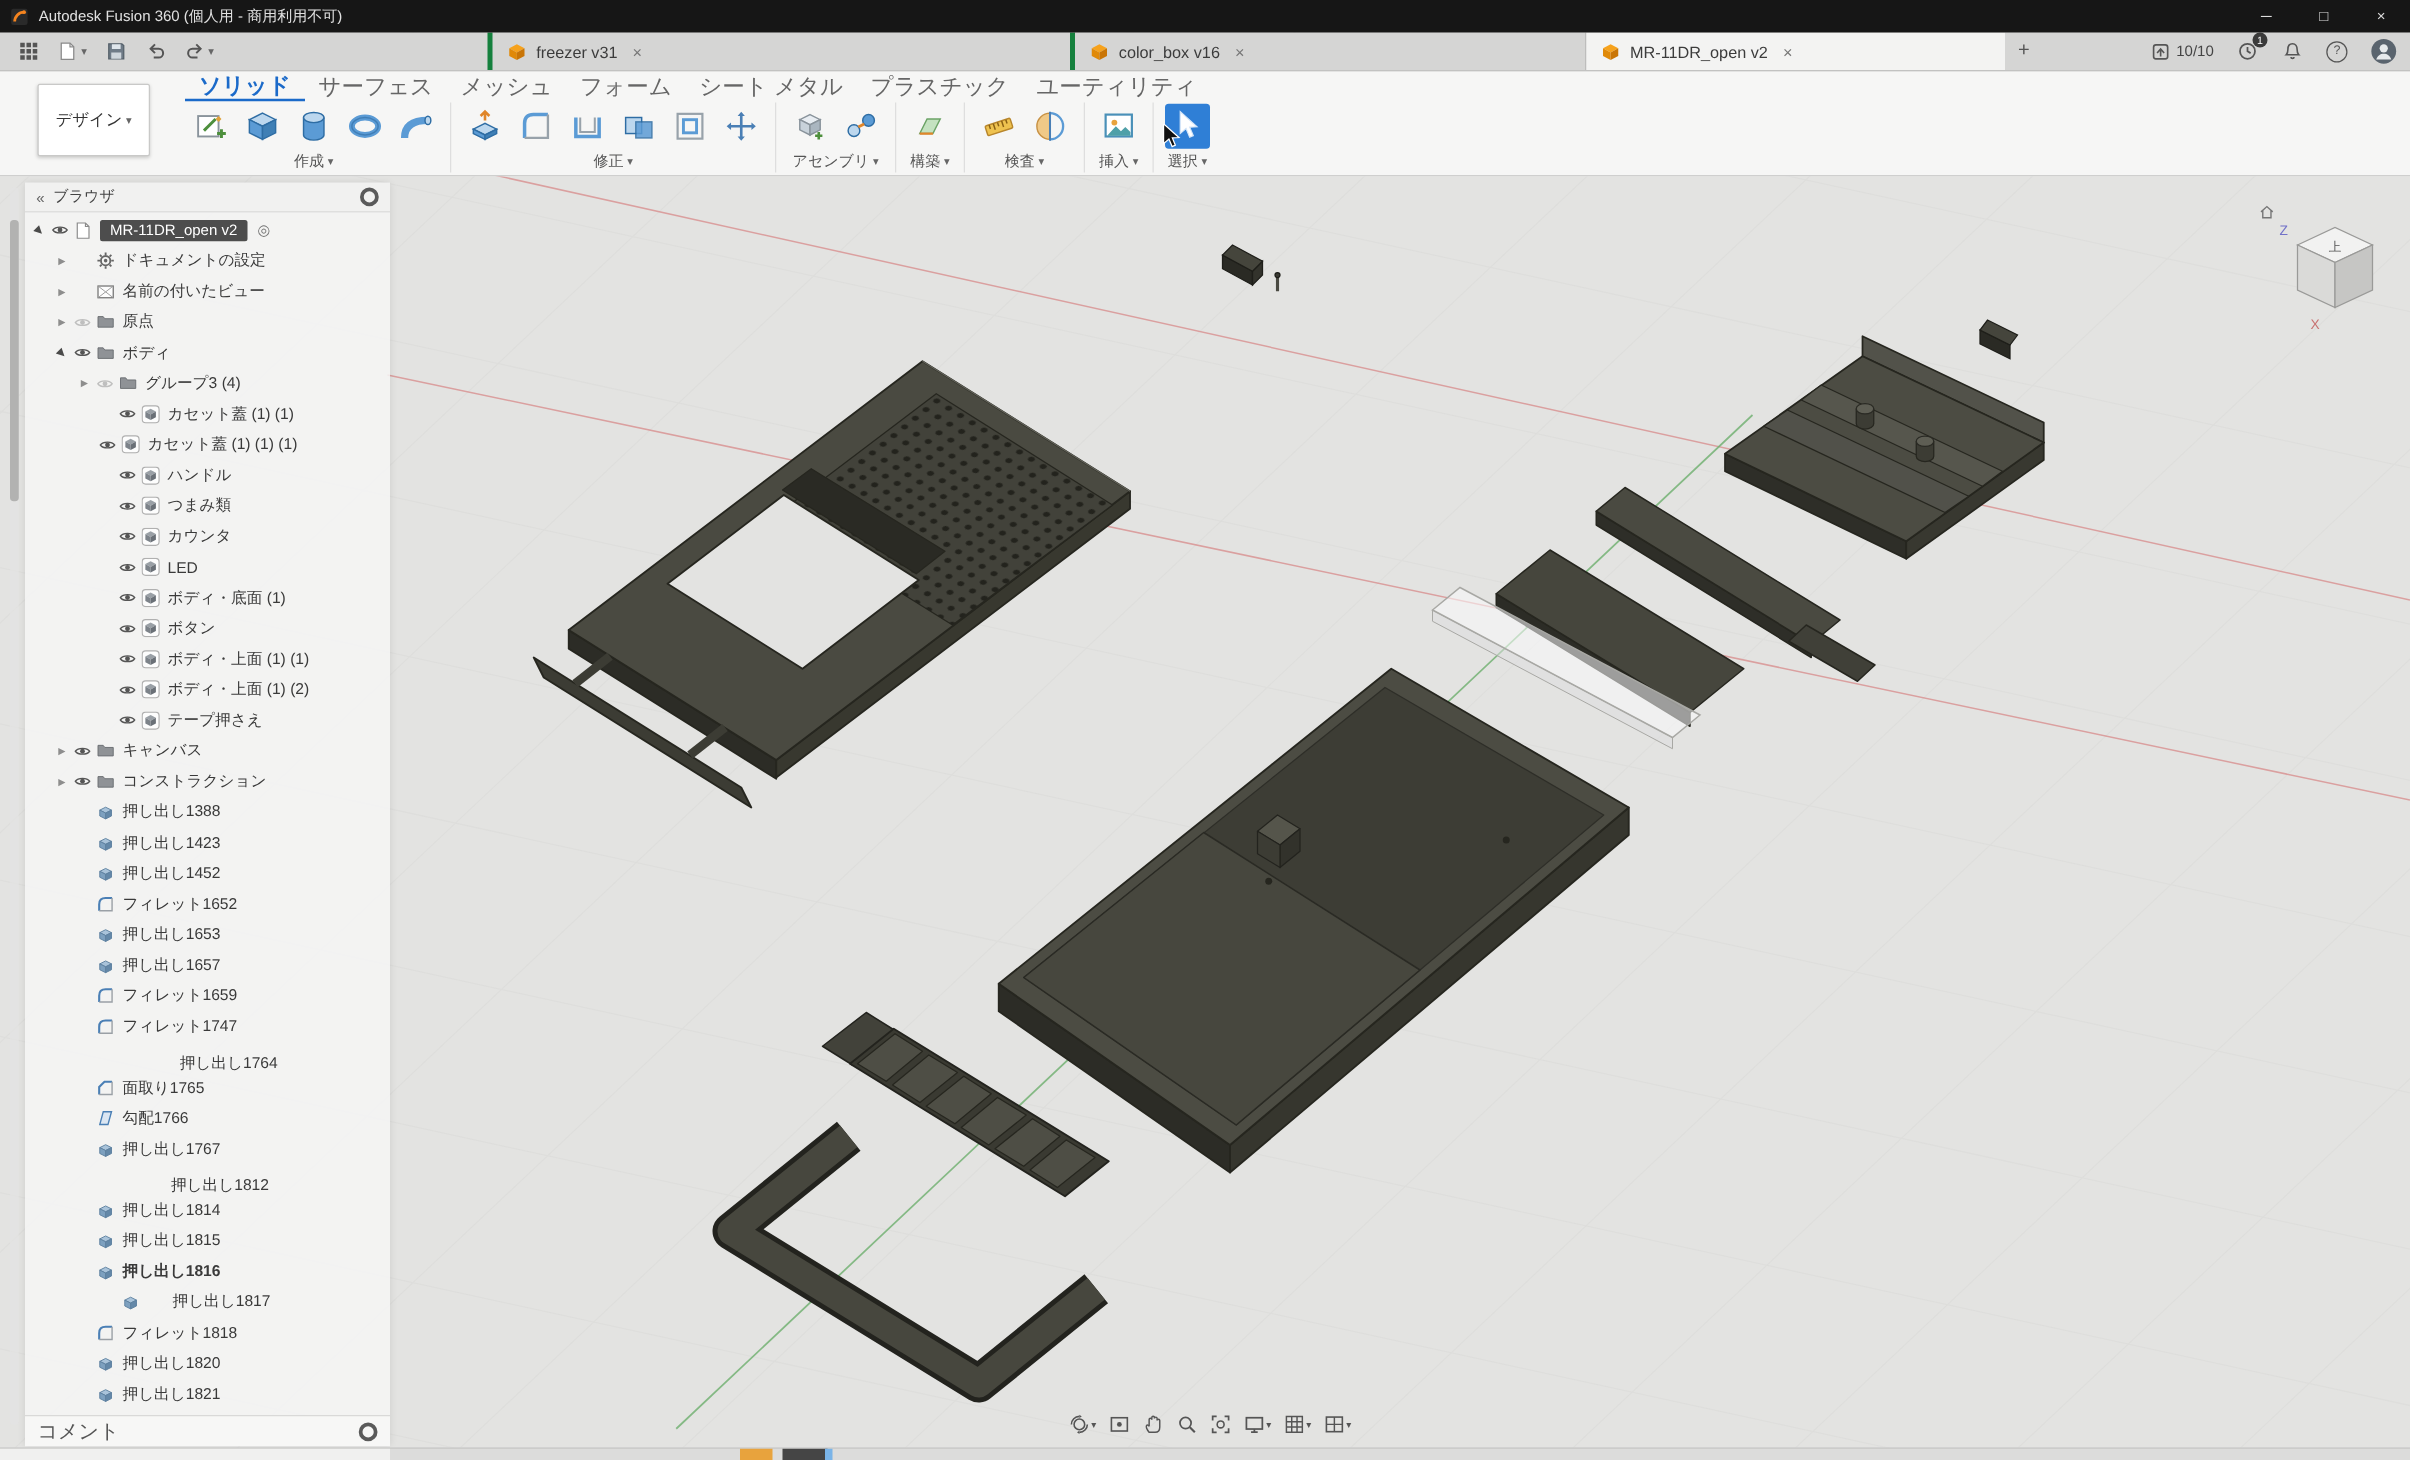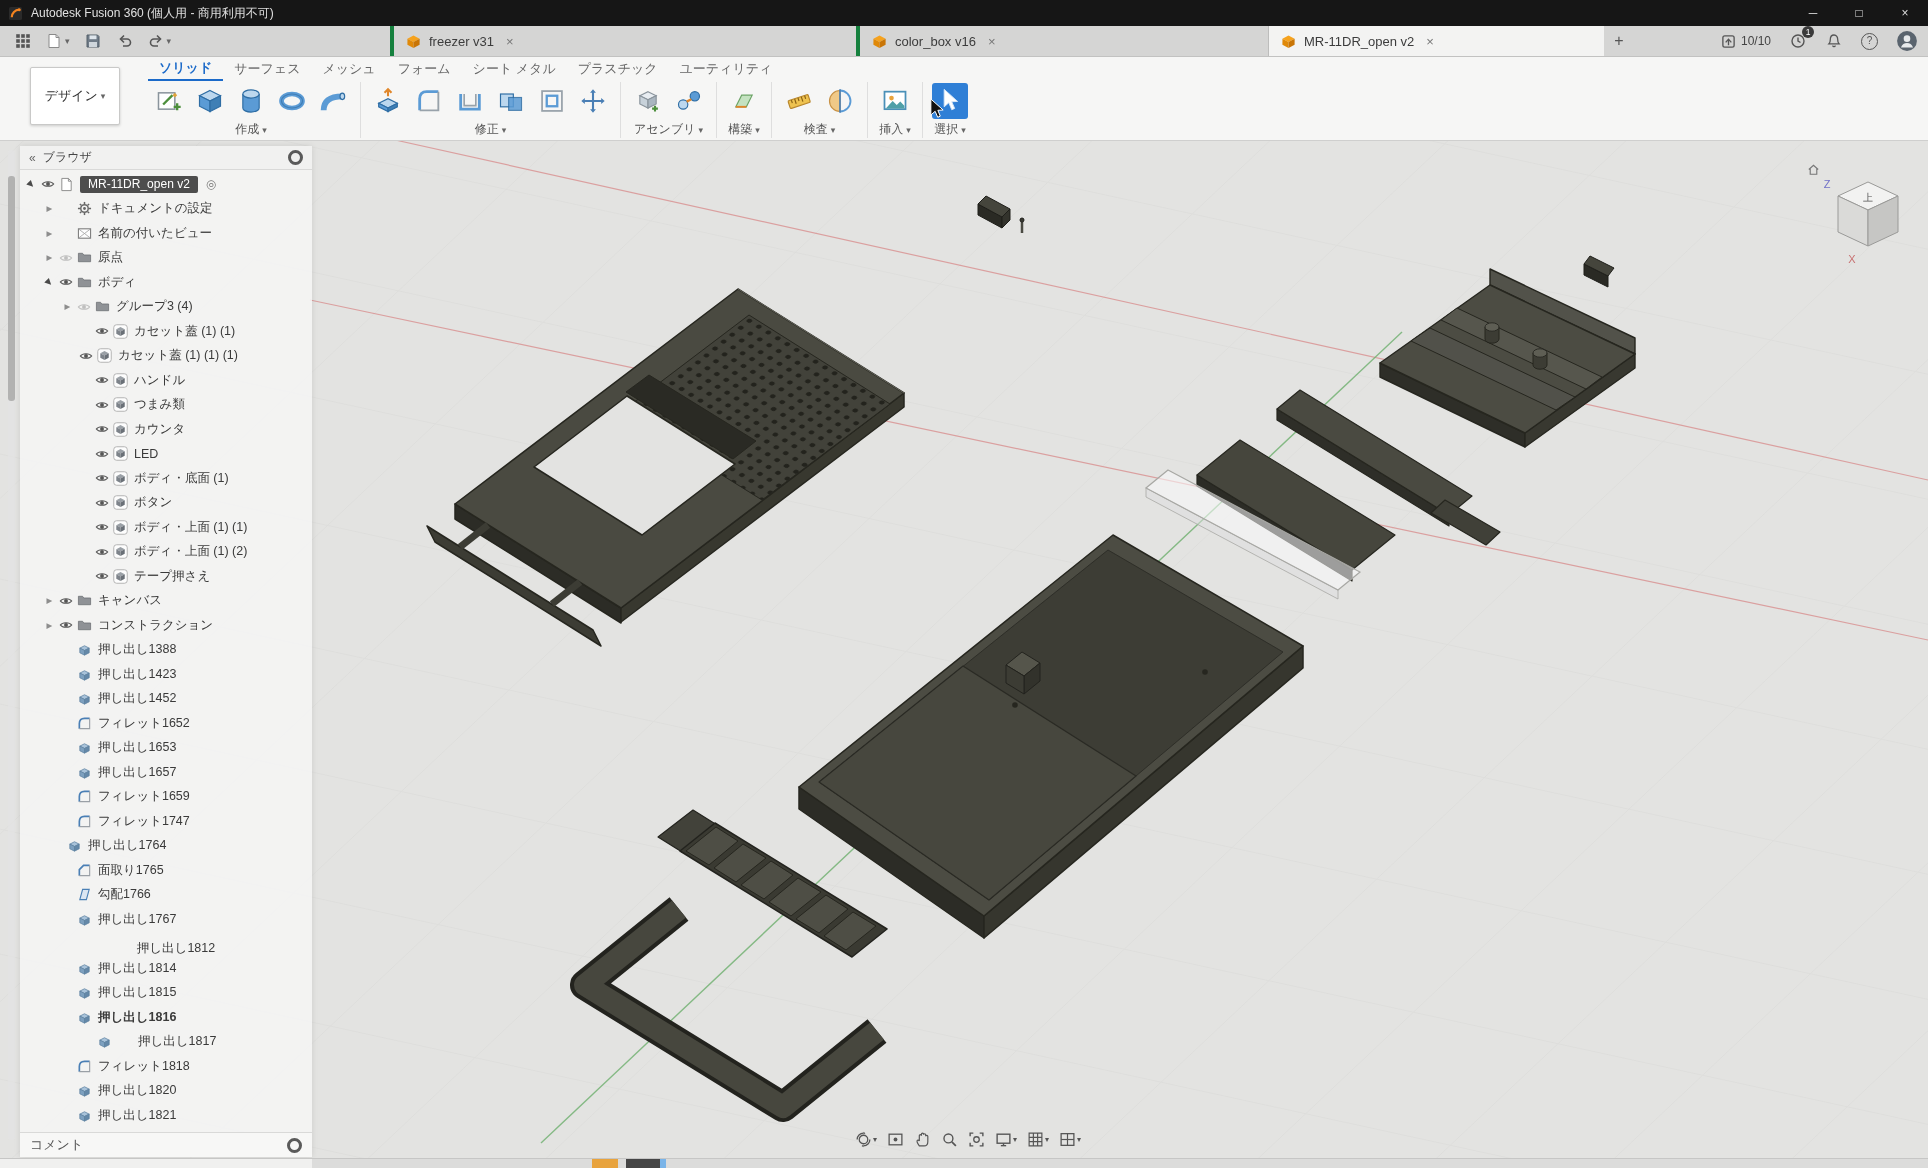--- a/index.html
+++ b/index.html
@@ -32,21 +32,21 @@
   .tb-ico.notif{position:relative;}
   .badge{position:absolute;top:-4px;right:-7px;background:#3a3a3a;color:#fff;border-radius:50%;
     width:12px;height:12px;font-size:8.5px;display:flex;align-items:center;justify-content:center;}
   
   .ribbon{position:absolute;top:56px;left:0;right:0;height:84px;background:#f6f6f5;z-index:28;
     border-bottom:1px solid #cfcfce;}
   .workspace-btn{position:absolute;left:30px;top:11px;width:88px;height:56px;background:#fff;
     border:1px solid #c9c9c8;border-radius:2px;box-shadow:0 1px 3px rgba(0,0,0,.18);
     display:flex;align-items:center;justify-content:center;font-size:13px;color:#333;}
   .ribbon-tabs{position:absolute;left:148px;top:2px;display:flex;align-items:center;height:22px;}
-  .rtab{font-size:13px;color:#666;padding:0 11px;height:22px;display:flex;align-items:center;text-align:right;}
+  .rtab{font-size:18px;color:#666;padding:0 11px;height:22px;display:flex;align-items:center;text-align:right;}
   .rtab.active{color:#1b6ac9;border-bottom:2.5px solid #1b6ac9;font-weight:bold;}
   .ribbon-groups{position:absolute;left:142px;top:26px;bottom:2px;display:flex;}
   .rgroup{display:flex;flex-direction:column;align-items:center;padding:0 9px;}
   .rgroup + .rgroup{border-left:1px solid #dedede;}
   .rg-icons{display:flex;gap:5px;align-items:center;height:40px;}
   .rg-btn{width:36px;height:36px;display:flex;align-items:center;justify-content:center;border-radius:3px;}
   .rg-btn.sel{background:#2f7fd6;}
   .rg-label{margin-top:2px;font-size:12px;color:#555;display:flex;align-items:center;}
   
   #viewport-svg{position:absolute;left:0;top:0;z-index:0;}
@@ -56,21 +56,21 @@
   .browser-scroll .thumb{margin-top:26px;height:225px;background:#b2b2b1;border-radius:3px;}
   .browser-panel{position:absolute;left:20px;top:146px;width:292px;bottom:11px;z-index:10;
     display:flex;flex-direction:column;box-shadow:0 0 6px rgba(0,0,0,.10);}
   .bp-header{height:23px;background:rgba(241,241,240,.96);display:flex;align-items:center;gap:7px;
     padding:0 9px;font-size:12px;color:#444;border-bottom:1px solid #d9d9d8;}
   .bp-collapse{color:#666;font-size:12px;}
   .bp-title{flex:1;}
   .bp-dot{width:9px;height:9px;border-radius:50%;border:3px solid #5a5a5a;}
   .bp-tree{flex:1;background:rgba(246,246,245,.84);overflow:hidden;padding-top:2px;}
   .bp-comments{height:24px;background:rgba(248,248,247,.96);border-top:1px solid #d9d9d8;
-    display:flex;align-items:center;justify-content:space-between;padding:0 10px;font-size:13px;color:#555;}
+    display:flex;align-items:center;justify-content:space-between;padding:0 10px;font-size:16px;color:#555;}
   .trow{display:flex;align-items:center;height:24.5px;font-size:12.5px;color:#3a3a3a;gap:4px;white-space:nowrap;}
   .arr{width:11px;flex:none;font-size:7.5px;color:#8d8d8d;text-align:center;}
   .arr.exp{color:#4a4a4a;font-size:8.5px;transform:rotate(45deg);}
   .eyesp{width:14px;flex:none;}
   .eye.off{opacity:.32;}
   .tlabel{margin-left:2px;}
   .root-badge{background:#4d4d4d;color:#fff;padding:1.5px 8px;border-radius:2px;font-size:12px;}
   .radio{color:#777;font-size:12px;margin-left:4px;}
   
   .view-navbar{position:absolute;left:852px;top:1129px;display:flex;gap:4px;z-index:15;align-items:center;}
@@ -980,21 +980,21 @@
         </svg>
         <span class="tlabel">フィレット1659</span>
       </div>
       <div class="trow" style="padding-left: 42px;">
         <span class="arr"></span>
         <svg width="15" height="15" class="icn">
           <use href="#sym-fillet"></use>
         </svg>
         <span class="tlabel">フィレット1747</span>
       </div>
-      <div class="trow" style="padding-left: 32px;">
+      <div class="trow" style="padding-left: 32px; flex-direction: column;">
         <span class="arr"></span>
         <svg width="15" height="15" class="icn">
           <use href="#sym-extrude"></use>
         </svg>
         <span class="tlabel">押し出し1764</span>
       </div>
       <div class="trow" style="padding-left: 42px;">
         <span class="arr"></span>
         <svg width="15" height="15" class="icn">
           <use href="#sym-chamfer"></use>

